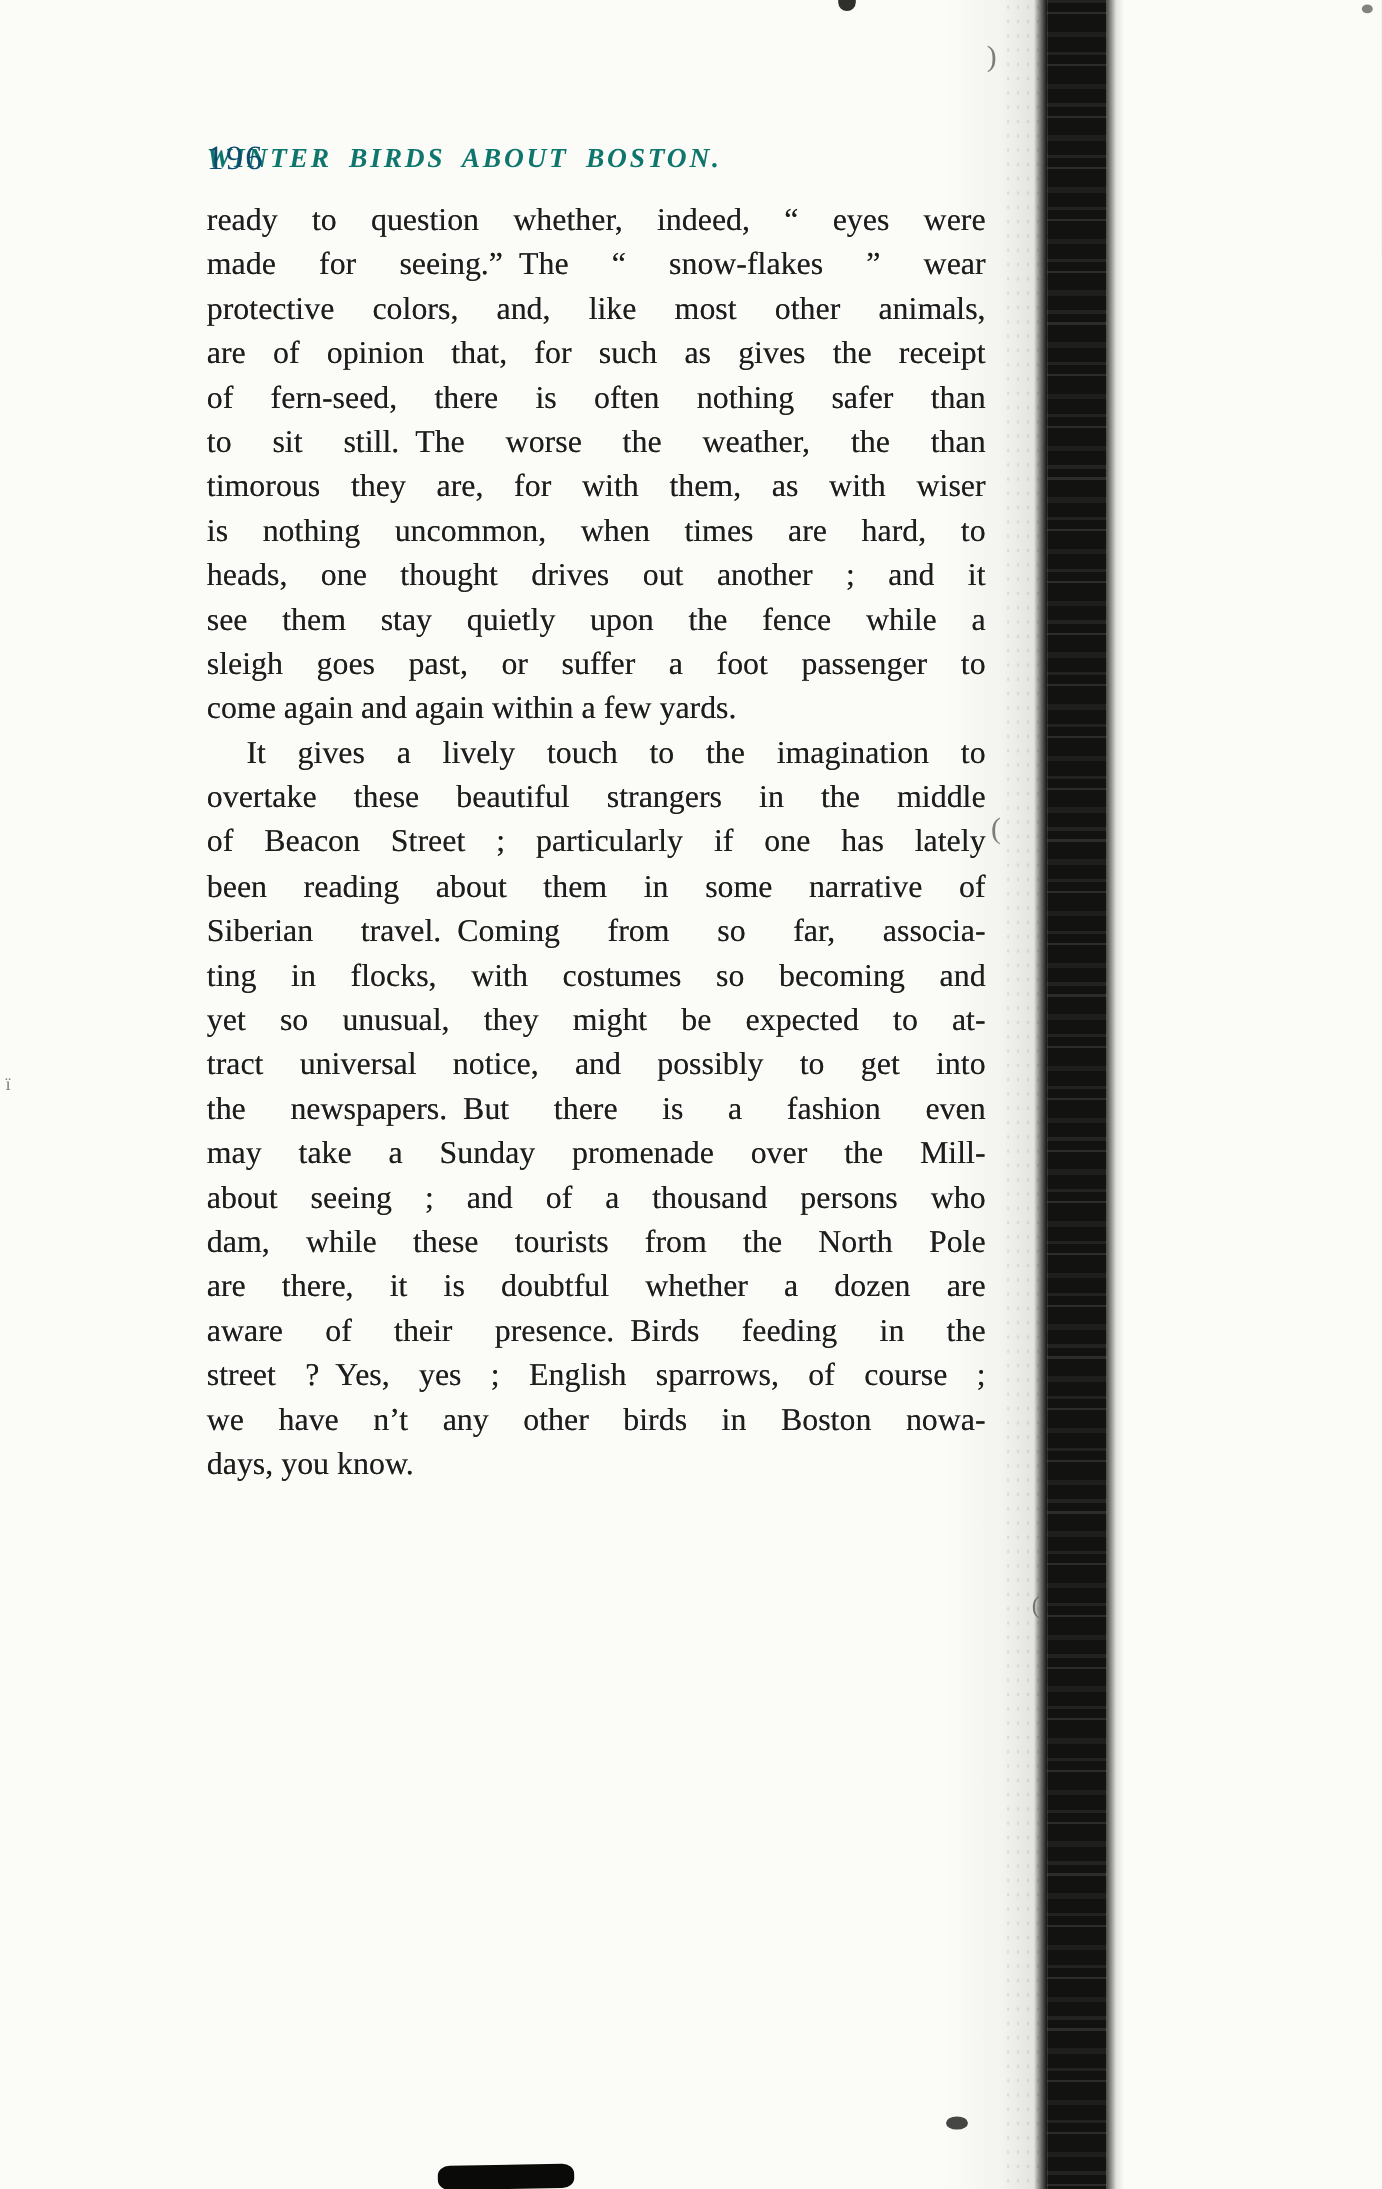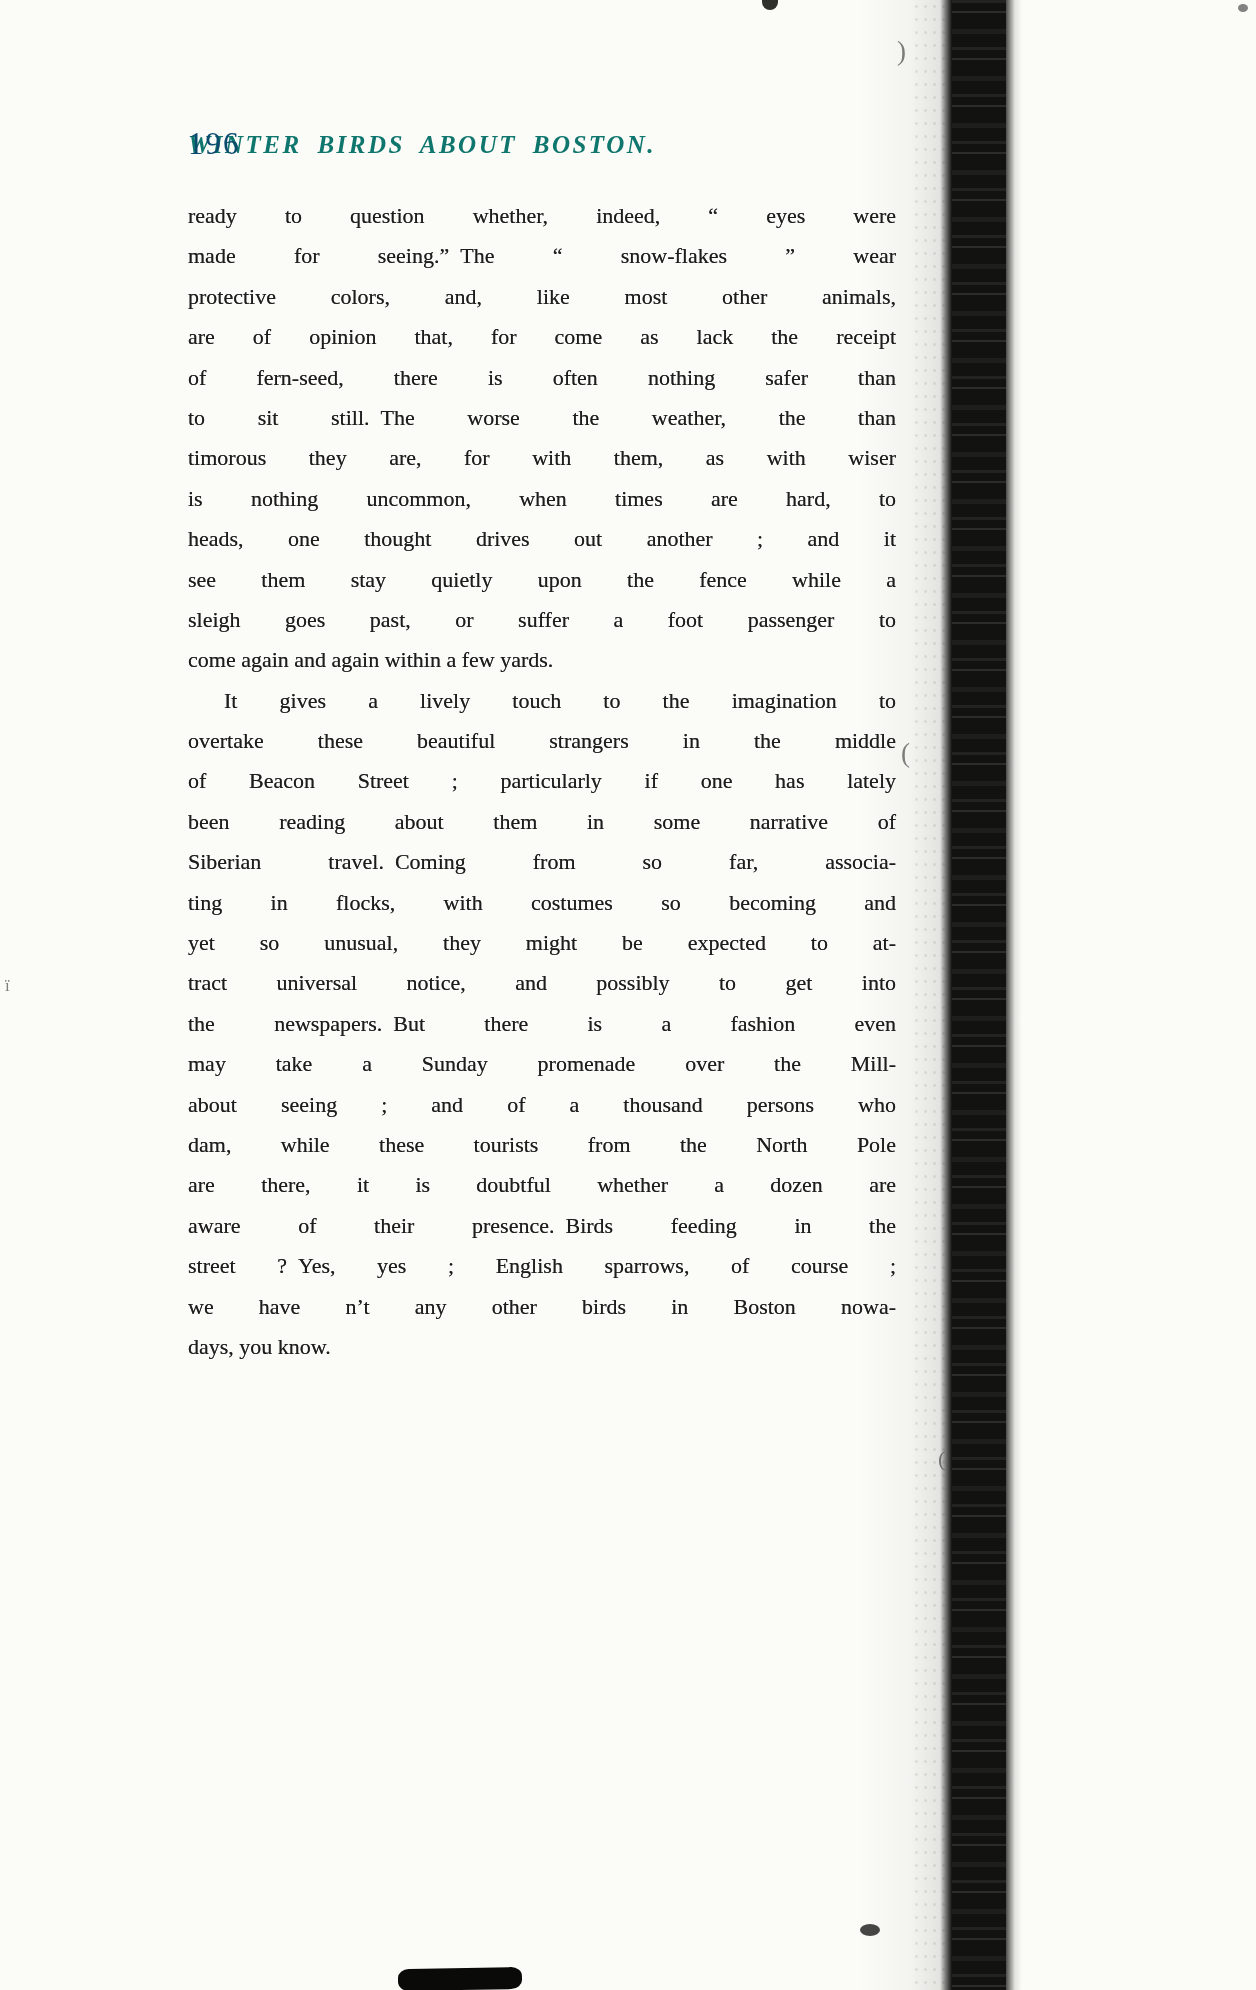--- a/index.html
+++ b/index.html
@@ -106,23 +106,23 @@
     font-size: 25px;
     letter-spacing: 2.5px;
     word-spacing: 7px;
     padding-top: 7px;
     color: #0f766e;
   }
 
   
   .text-block {
     position: absolute;
-    left: 188px; top: 196px;
+    left: 188px; top: 180px;
     width: 708px;
-    font-size: 22px;
+    font-size: 29px;
     text-shadow: 0 0 0.6px rgba(10,10,10,0.65);
   }
   .text-line {
     line-height: 40.4px;
     height: 40.4px;
     white-space: normal;
     text-align: justify;
     text-align-last: justify;
   }
   .text-line.last-line {
@@ -150,21 +150,21 @@
   <header class="page-header">
     <span class="page-number">196</span>
     <span class="running-title">WINTER BIRDS ABOUT BOSTON.</span>
   </header>
 
   <main class="text-block">
     <div class="para">
         <div class="text-line">ready to question whether, indeed, “ eyes were</div>
         <div class="text-line">made for seeing.” The “ snow-flakes ” wear</div>
         <div class="text-line">protective colors, and, like most other animals,</div>
-        <div class="text-line">are of opinion that, for come as lack the receipt</div>
+        <div class="text-line">are of opinion that, for such as gives the receipt</div>
         <div class="text-line">of fern-seed, there is often nothing safer than</div>
         <div class="text-line">to sit still. The worse the weather, the than</div>
         <div class="text-line">timorous they are, for with them, as with wiser</div>
         <div class="text-line">is nothing uncommon, when times are hard, to</div>
         <div class="text-line">heads, one thought drives out another ; and it</div>
         <div class="text-line">see them stay quietly upon the fence while a</div>
         <div class="text-line">sleigh goes past, or suffer a foot passenger to</div>
         <div class="text-line last-line">come again and again within a few yards.</div>
       </div>
     <div class="para indented">

